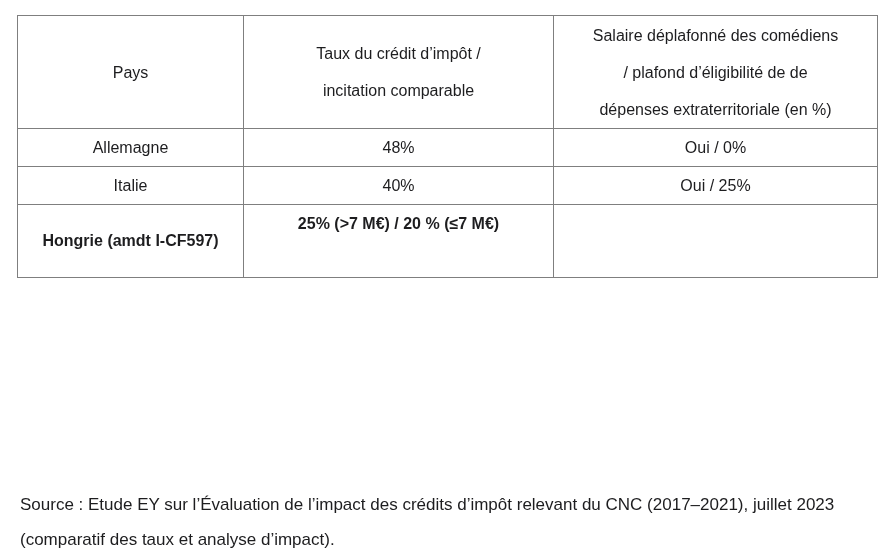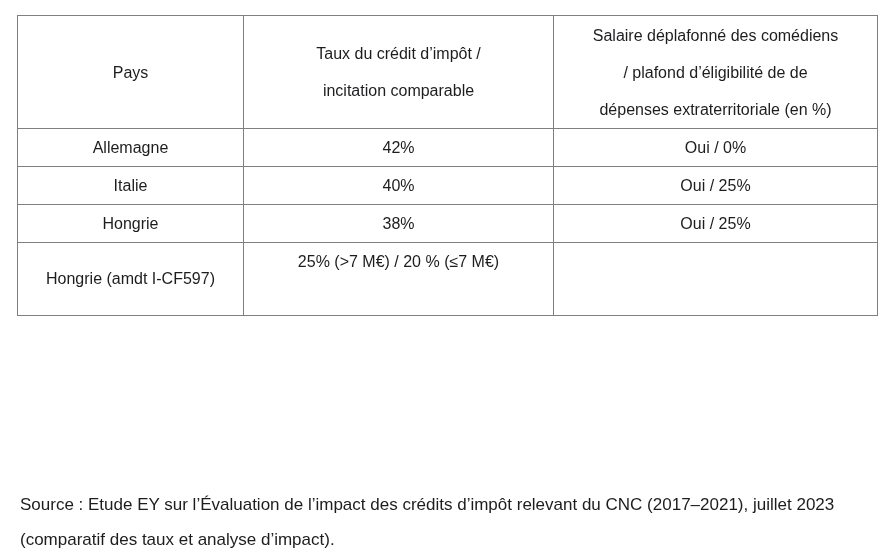--- a/index.html
+++ b/index.html
@@ -29,21 +29,21 @@
     font-size:16px;
     text-align:center;
     vertical-align:middle;
     padding:0 4px;
     background:var(--bg-color);
     color:var(--text-color);
   }
   .cmp thead th{height:113px;line-height:37px;}
   .cmp thead .hdr-line{display:block;}
   .cmp tbody td{height:38px;line-height:20px;}
-  .cmp tr.tall-row td{height:73px;}
+  .cmp tr.tall-row td{height:73px;font-weight:bold;}
   .cmp tr.tall-row td.top-align{vertical-align:top;padding-top:9px;}
 
   .source{
     position:absolute;left:20px;top:470px;width:858px;
     font-size:17px;line-height:35px;color:var(--text-color);
   }
   .source .it{}
   .source .rm{font-style:normal;}
 </style>
 </head>
@@ -69,31 +69,26 @@
         <th>
           <span class="hdr-line">Salaire déplafonné des comédiens</span>
           <span class="hdr-line">/ plafond d’éligibilité de de</span>
           <span class="hdr-line">dépenses extraterritoriale (en %)</span>
         </th>
       </tr>
     </thead>
     <tbody>
       <tr>
         <td>Allemagne</td>
-        <td>42%</td>
+        <td>48%</td>
         <td>Oui / 0%</td>
       </tr>
       <tr>
         <td>Italie</td>
         <td>40%</td>
-        <td>Oui / 25%</td>
-      </tr>
-      <tr>
-        <td>Hongrie</td>
-        <td>38%</td>
         <td>Oui / 25%</td>
       </tr>
       <tr class="tall-row">
         <td>Hongrie (amdt I-CF597)</td>
         <td class="top-align">25% (&gt;7 M€) / 20 % (≤7 M€)</td>
         <td></td>
       </tr>
     </tbody>
   </table>
 

